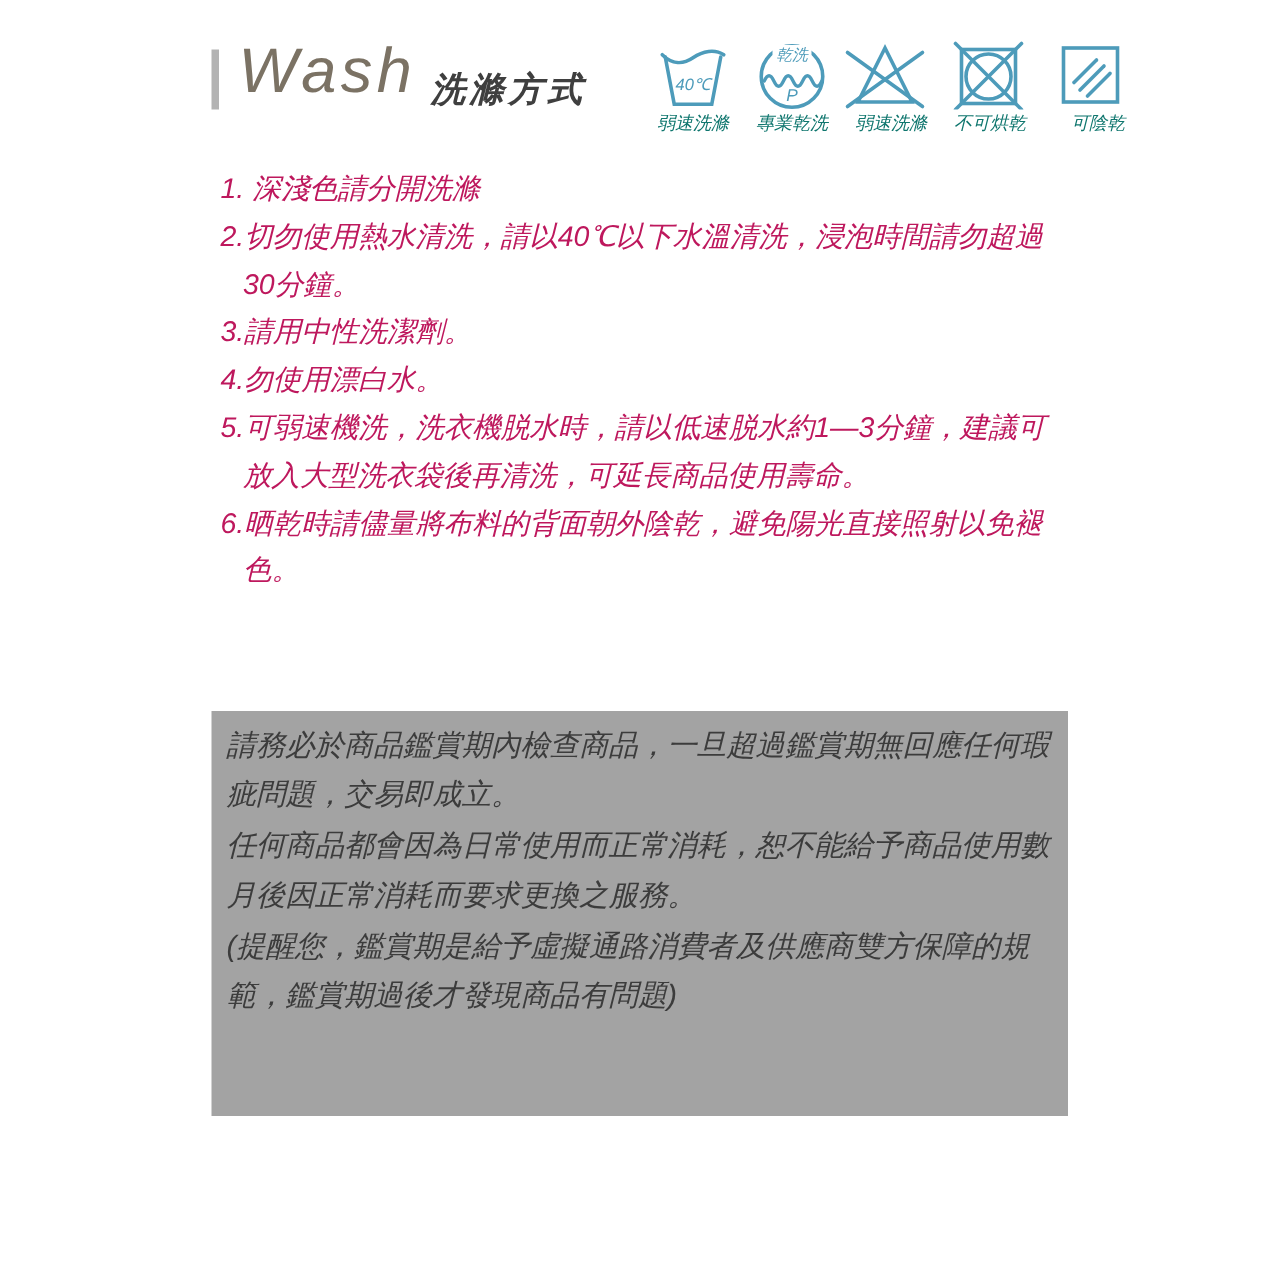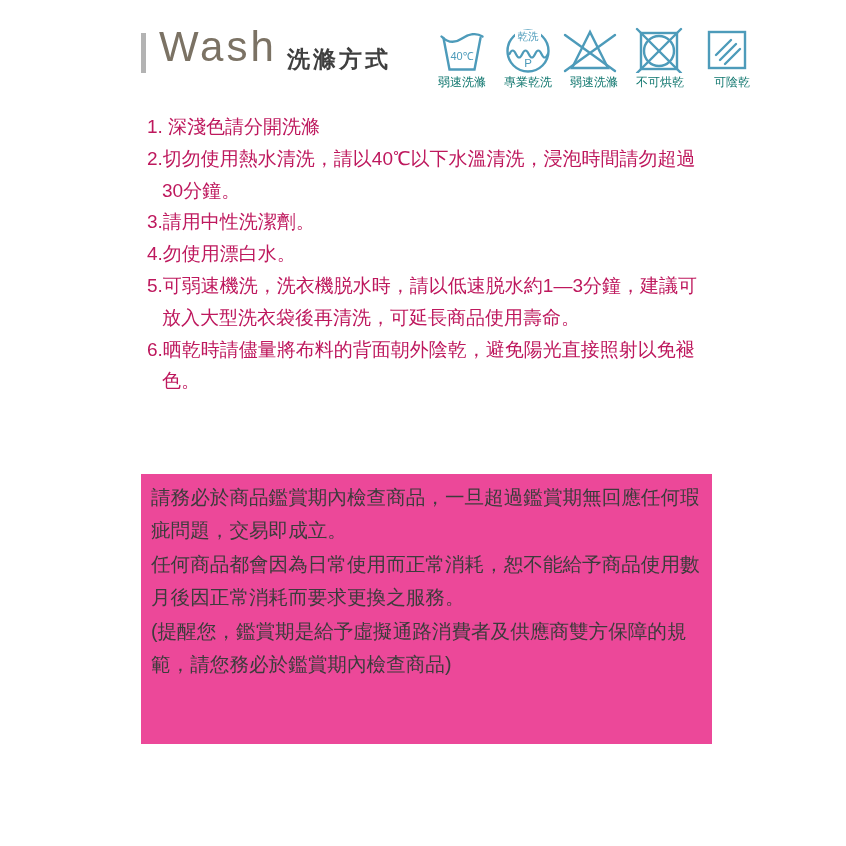--- a/index.html
+++ b/index.html
@@ -2,20 +2,21 @@
 <html><head>
 <meta charset="utf-8">
 <style>
   html,body{margin:0;padding:0;background:#ffffff;}
   .page{
     position:relative;
     width:846px;height:846px;
     background:#ffffff;
     font-family:"Liberation Sans",sans-serif;
     overflow:hidden;
+    font-style:italic;
   }
   
   .header{position:absolute;left:141px;top:27px;width:680px;height:70px;}
   .accent-bar{
     position:absolute;left:0;top:6px;
     width:5px;height:40px;background:#b3b3b3;
   }
   .title-en{
     position:absolute;left:18px;top:-4px;
     font-size:42px;font-weight:300;letter-spacing:3px;
@@ -43,21 +44,21 @@
     position:absolute;left:147px;top:111px;width:563px;
     font-size:19px;line-height:31.8px;color:#be185d;
   }
   .instruction-item{
     padding-left:15px;text-indent:-15px;
   }
   
   .notice{
     position:absolute;left:141px;top:474px;
     width:571px;height:270px;
-    background:#ec4899;
+    background:#a3a3a3;
     box-sizing:border-box;
     padding:7px 10px 0 10px;
     font-size:19.6px;line-height:33.4px;color:#3c3c3c;
   }
   .notice p{margin:0;}
 </style>
 </head>
 <body>
 
 <div class="page">
@@ -134,16 +135,16 @@
     <div class="instruction-item">2.切勿使用熱水清洗，請以40℃以下水溫清洗，浸泡時間請勿超過30分鐘。</div>
     <div class="instruction-item">3.請用中性洗潔劑。</div>
     <div class="instruction-item">4.勿使用漂白水。</div>
     <div class="instruction-item">5.可弱速機洗，洗衣機脱水時，請以低速脱水約1—3分鐘，建議可放入大型洗衣袋後再清洗，可延長商品使用壽命。</div>
     <div class="instruction-item">6.晒乾時請儘量將布料的背面朝外陰乾，避免陽光直接照射以免褪色。</div>
   </div>
 
   <div class="notice">
     <p>請務必於商品鑑賞期內檢查商品，一旦超過鑑賞期無回應任何瑕疵問題，交易即成立。</p>
     <p>任何商品都會因為日常使用而正常消耗，恕不能給予商品使用數月後因正常消耗而要求更換之服務。</p>
-    <p>(提醒您，鑑賞期是給予虛擬通路消費者及供應商雙方保障的規範，請您務必於鑑賞期內檢查商品)</p>
+    <p>(提醒您，鑑賞期是給予虛擬通路消費者及供應商雙方保障的規範，鑑賞期過後才發現商品有問題)</p>
   </div>
 
 </div>
 
 </body></html>

